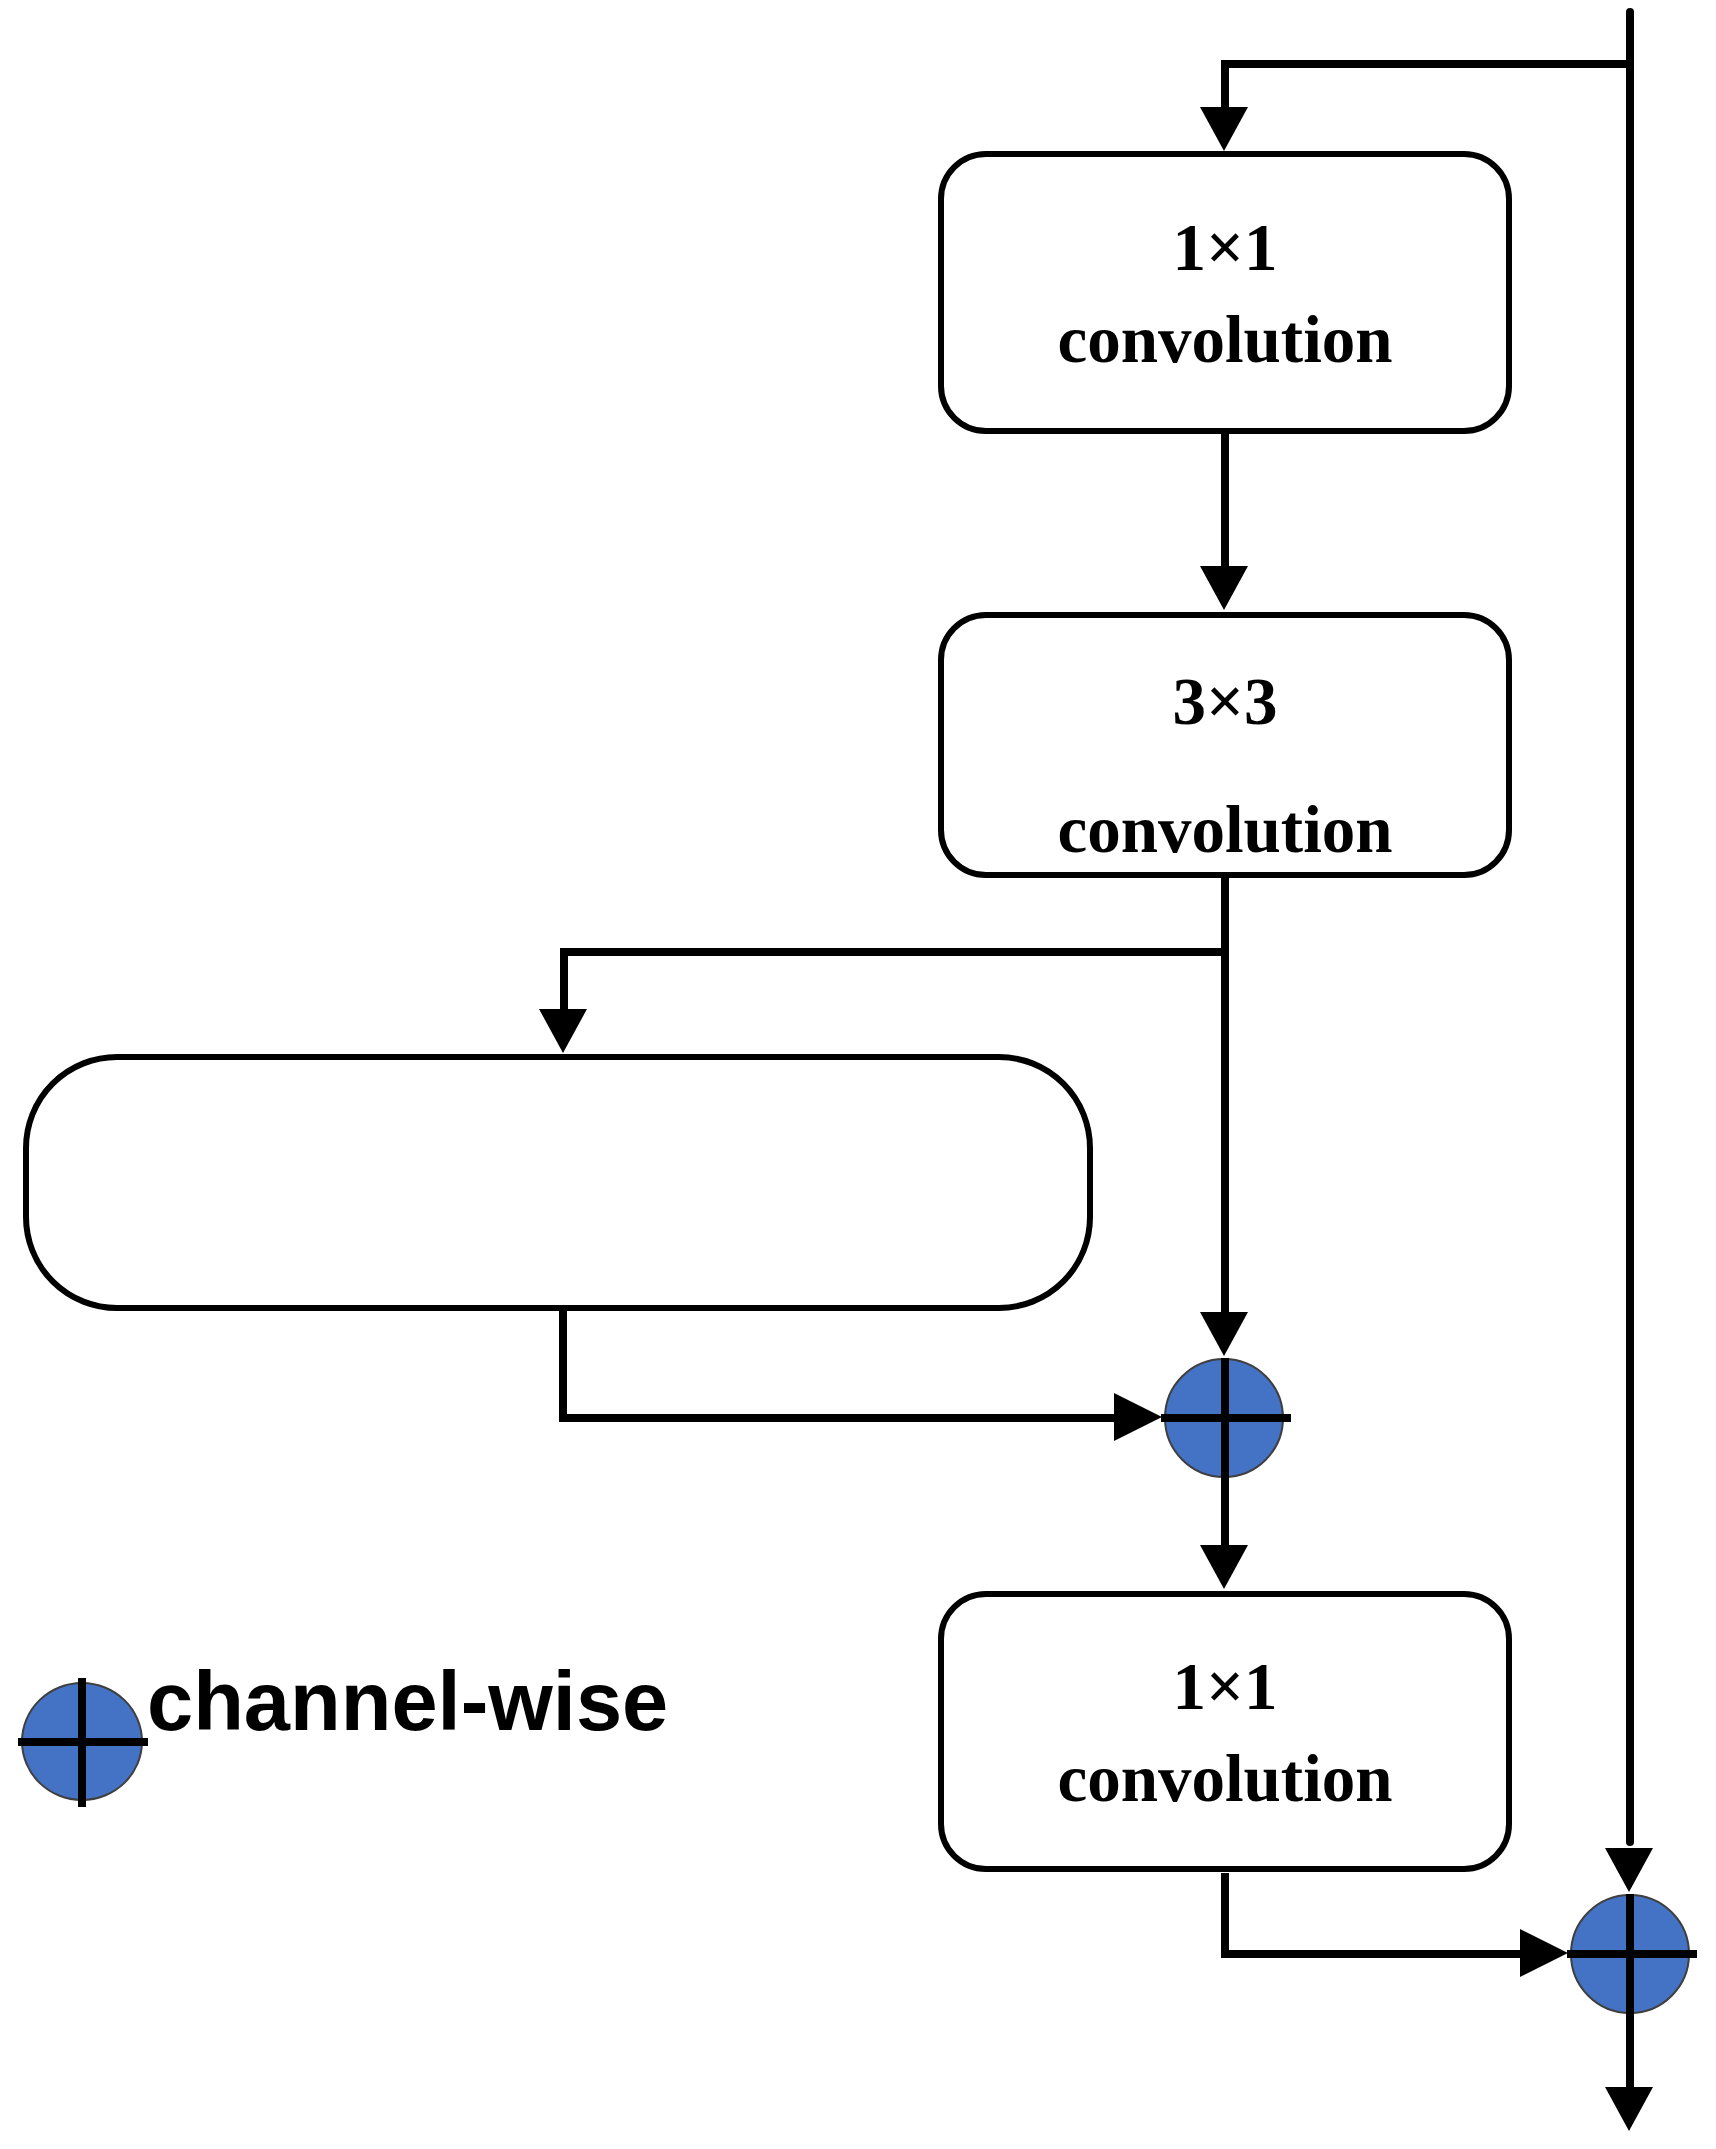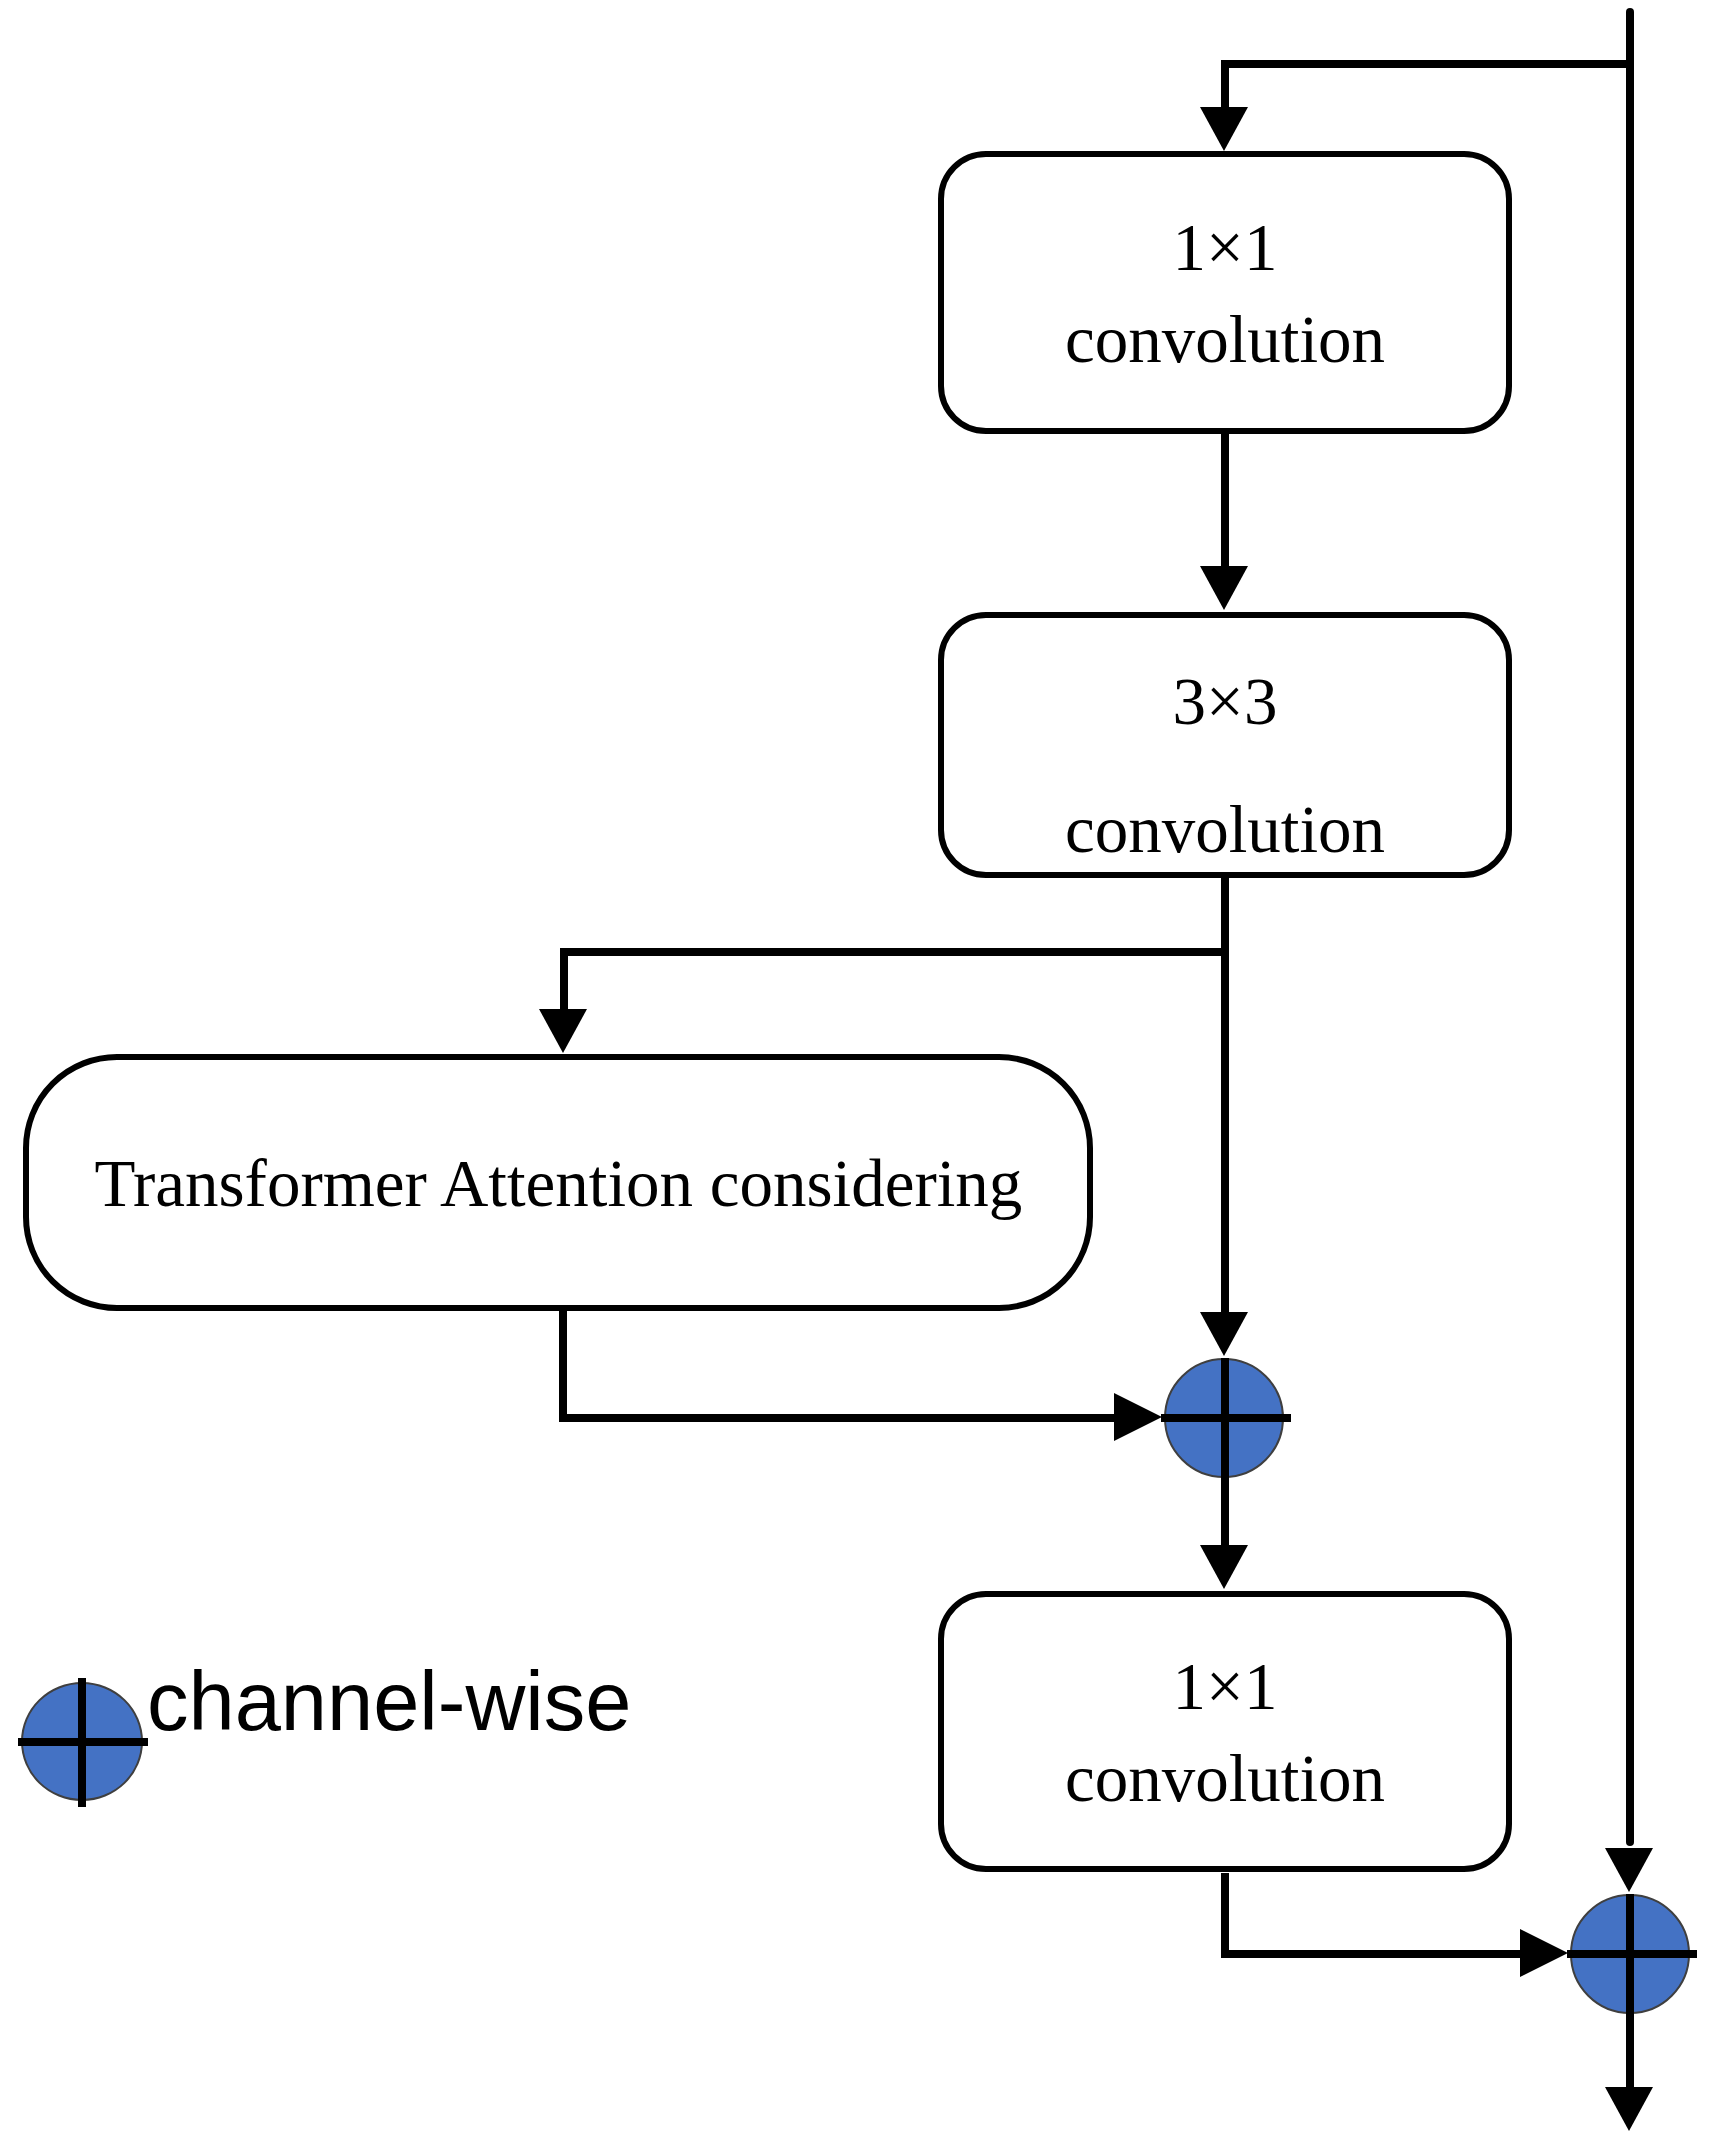--- a/index.html
+++ b/index.html
@@ -3,20 +3,21 @@
 <meta charset="utf-8">
 <style>
   html, body { margin: 0; padding: 0; background: #ffffff; }
   #canvas {
     position: relative;
     width: 1708px;
     height: 2150px;
     background: #ffffff;
     overflow: hidden;
     font-family: "Liberation Serif", serif;
+    font-weight: bold;
   }
   
   .line {
     position: absolute;
     background: #000000;
   }
   .line.capped { border-radius: 4.2px; }
   
   .arrow-down {
     position: absolute; width: 0; height: 0;
@@ -93,21 +94,20 @@
   </div>
 
   <div class="line" style="left:1221px; top:878px; width:7.5px; height:436px;"></div>
   <div class="arrow-down" style="left:1200px; top:1312px;"></div>
 
   <div class="line" style="left:560px; top:948px; width:668px; height:7.5px;"></div>
   <div class="line" style="left:560px; top:948px; width:7.5px; height:62px;"></div>
   <div class="arrow-down" style="left:539px; top:1009px;"></div>
 
   <div class="node-box wide" style="left:23.4px; top:1054px; width:1070px; height:257px;">
-    <div class="tline">Transformer Attention considering</div>
   </div>
 
   <div class="line" style="left:559px; top:1311px; width:7.5px; height:110px;"></div>
   <div class="line" style="left:559px; top:1414px; width:556px; height:7.5px;"></div>
   <div class="arrow-right" style="left:1114px; top:1393px;"></div>
 
   <div class="concat-node" style="left:1164px; top:1358px;"></div>
   <div class="line" style="left:1161px; top:1414px; width:130px; height:7.5px;"></div>
   <div class="line" style="left:1221px; top:1358px; width:7.5px; height:188px;"></div>
   <div class="arrow-down" style="left:1200px; top:1545px;"></div>

